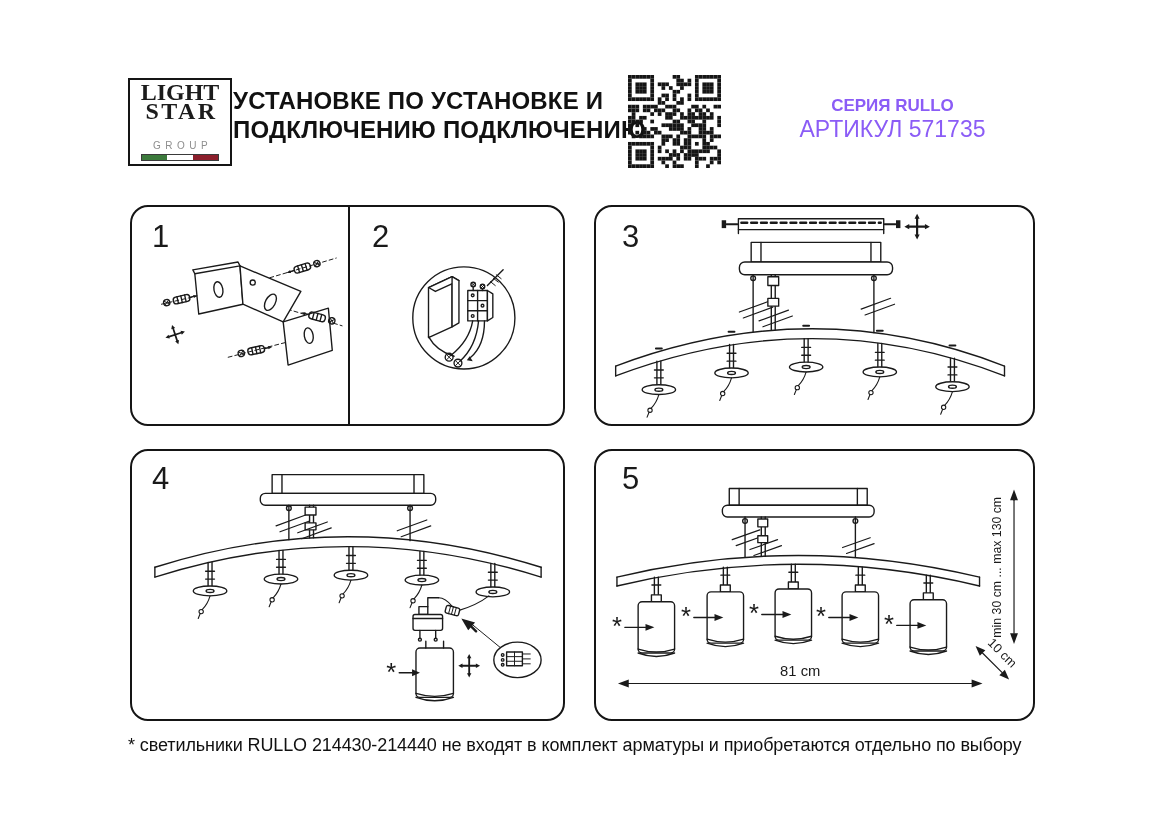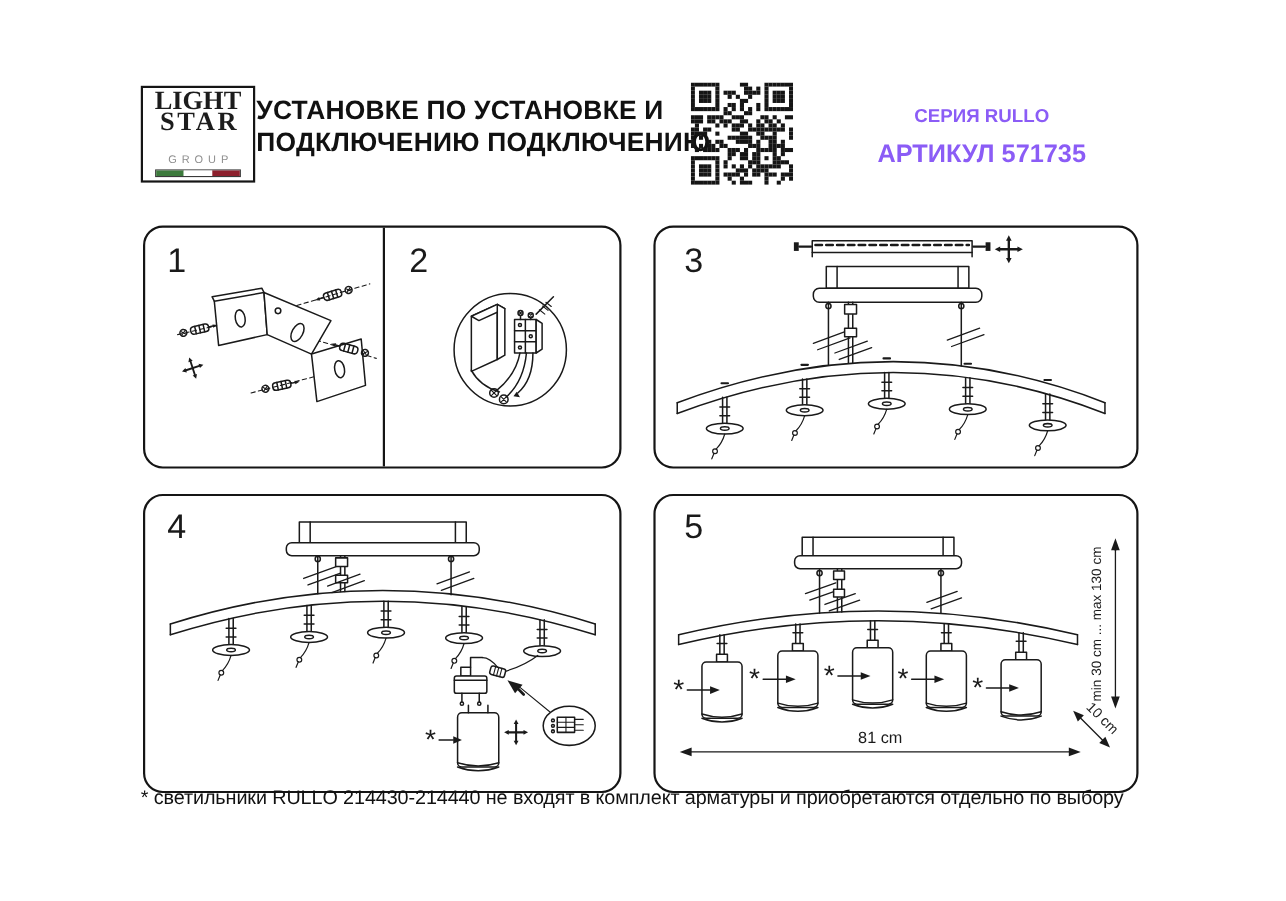--- a/index.html
+++ b/index.html
@@ -13,32 +13,32 @@
   .logo-g{font-size:10px;letter-spacing:4.5px;color:#8e8e8e;margin:19px 0 0 5px;}
   .flag{display:flex;width:78px;height:7px;margin-top:3px;border:1px solid #3a3a3a;box-sizing:border-box;}
   .flag span{flex:1;display:block;}
   .f-g{background:#3c7a3c;} .f-w{background:#ffffff;} .f-r{background:#8c1f2c;}
   .title{position:absolute;left:233px;top:86px;font-weight:bold;font-size:24px;line-height:29px;
          letter-spacing:0.2px;color:#111;}
   .qr{position:absolute;left:628px;top:75px;width:93px;height:93px;}
   .qr svg{width:100%;height:100%;display:block;}
   .prod{position:absolute;left:790px;top:96px;width:205px;text-align:center;color:#8b5cf6;}
   .series{font-size:17px;font-weight:bold;}
-  .article{font-size:23px;font-weight:bold;margin-top:10px;}
+  .article{font-size:23px;font-weight:normal;}
   
   .box{position:absolute;border:2px solid #151515;border-radius:18px;box-sizing:border-box;background:#fff;}
   .box-a{left:130px;top:205px;width:435px;height:221px;}
   .box-b{left:594px;top:205px;width:441px;height:221px;}
   .box-c{left:130px;top:449px;width:435px;height:272px;}
   .box-d{left:594px;top:449px;width:441px;height:272px;}
   .divider{position:absolute;left:216px;top:0;bottom:0;width:2px;background:#151515;}
   .step-num{position:absolute;font-size:31px;line-height:1;color:#1a1a1a;}
   .draw{position:absolute;inset:0;width:100%;height:100%;display:block;}
   .draw text{font-family:"Liberation Sans",sans-serif;fill:#1a1a1a;}
-  .footnote{position:absolute;left:128px;top:715px;font-size:18px;letter-spacing:-0.1px;color:#111;}
+  .footnote{position:absolute;left:128px;top:735px;font-size:18px;letter-spacing:-0.1px;color:#111;}
 </style>
 </head>
 <body>
 
 <div class="sheet">
 
   <div class="logo-box">
     <div class="logo-w">LIGHT</div>
     <div class="logo-w logo-w2">STAR</div>
     <div class="logo-g">GROUP</div>

